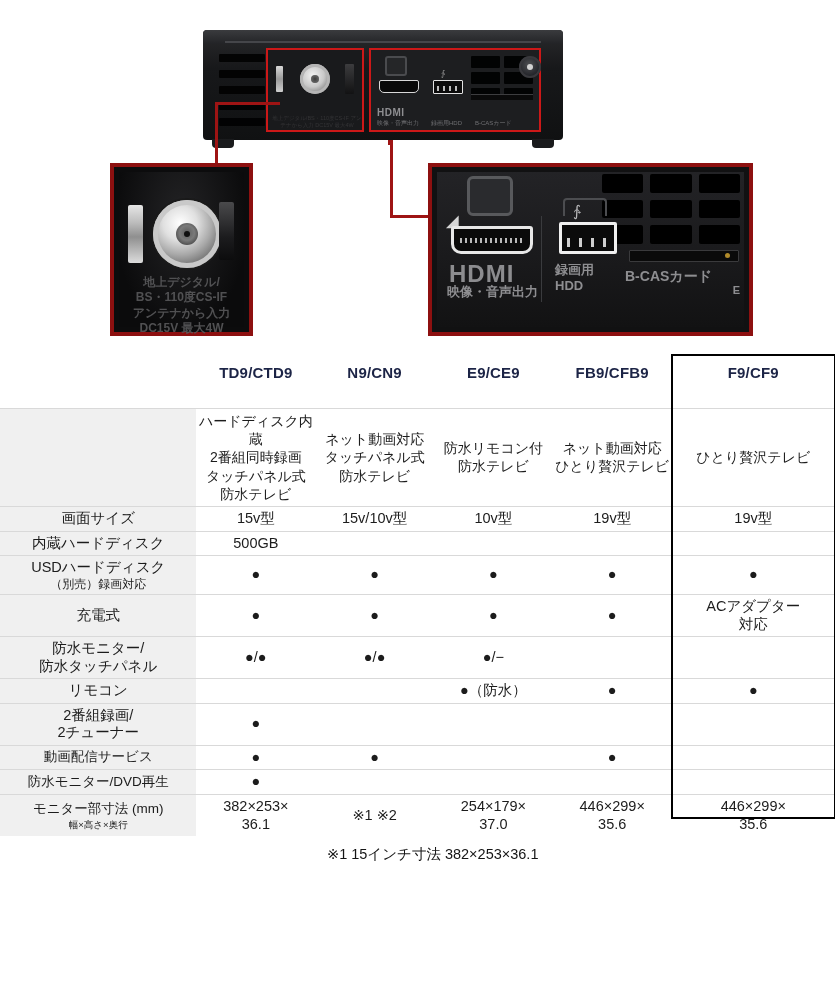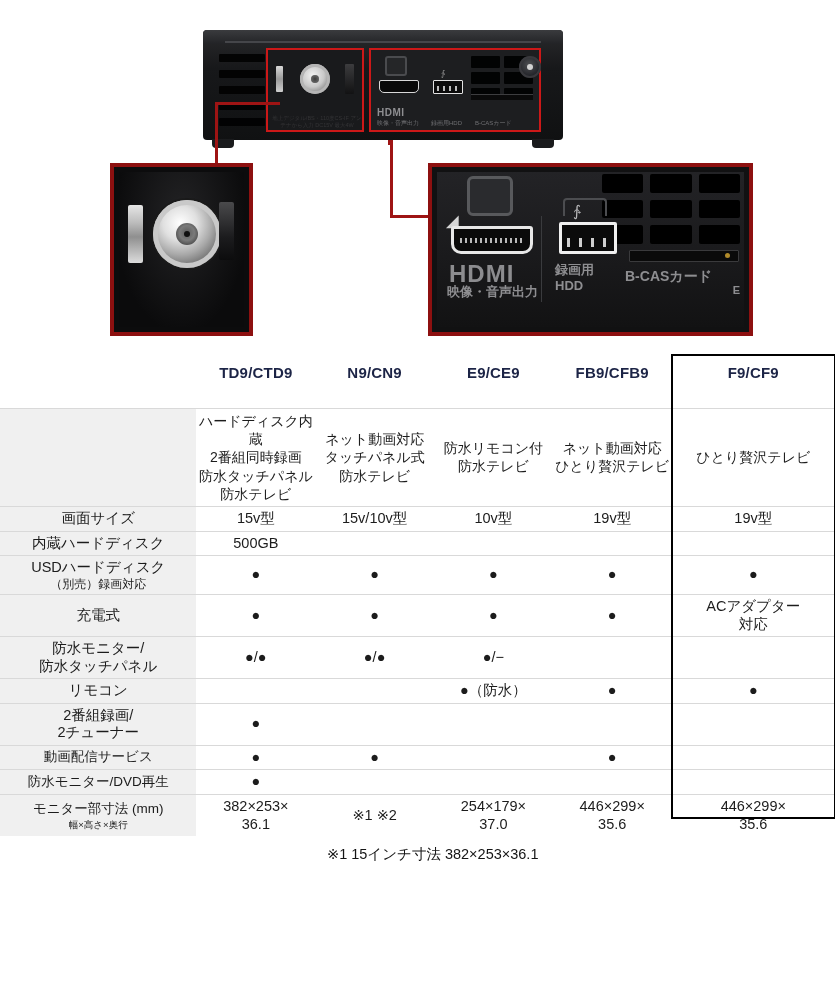--- a/index.html
+++ b/index.html
@@ -376,20 +376,26 @@
 
   <div class="lead" style="left:390px; top:143px; width:3px; height:74px;"></div>
   <div class="lead" style="left:390px; top:215px; width:40px; height:3px;"></div>
   <div class="lead" style="left:388px; top:140px; width:5px; height:5px;"></div>
 
   <div class="panel-ant">
     <div class="panel-ant-inner">
       <div class="p-sw-l"></div>
       <div class="p-coax"></div>
       <div class="p-sw-r"></div>
+      <div class="panel-ant-text">
+        <div>地上デジタル/</div>
+        <div>BS・110度CS-IF</div>
+        <div>アンテナから入力</div>
+        <div>DC15V 最大4W</div>
+      </div>
     </div>
   </div>
 
   <div class="panel-io">
     <div class="panel-io-inner">
       <div class="io-vents">
         <i></i>
           <i></i>
           <i></i>
           <i></i>
@@ -439,21 +445,21 @@
         <th>F9/CF9</th>
       </tr>
     </thead>
     <tbody>
 
       <tr>
         <td class="rowlabel"></td>
         <td class="desc">
           <div style="white-space:pre-line">ハードディスク内蔵
 2番組同時録画
-防水タッチパネル
+タッチパネル式
 防水テレビ</div>
         </td>
         <td class="desc">
           <div style="white-space:pre-line">ネット動画対応
 タッチパネル式
 防水テレビ</div>
         </td>
         <td class="desc">
           <div style="white-space:pre-line">防水リモコン付
 防水テレビ</div>

